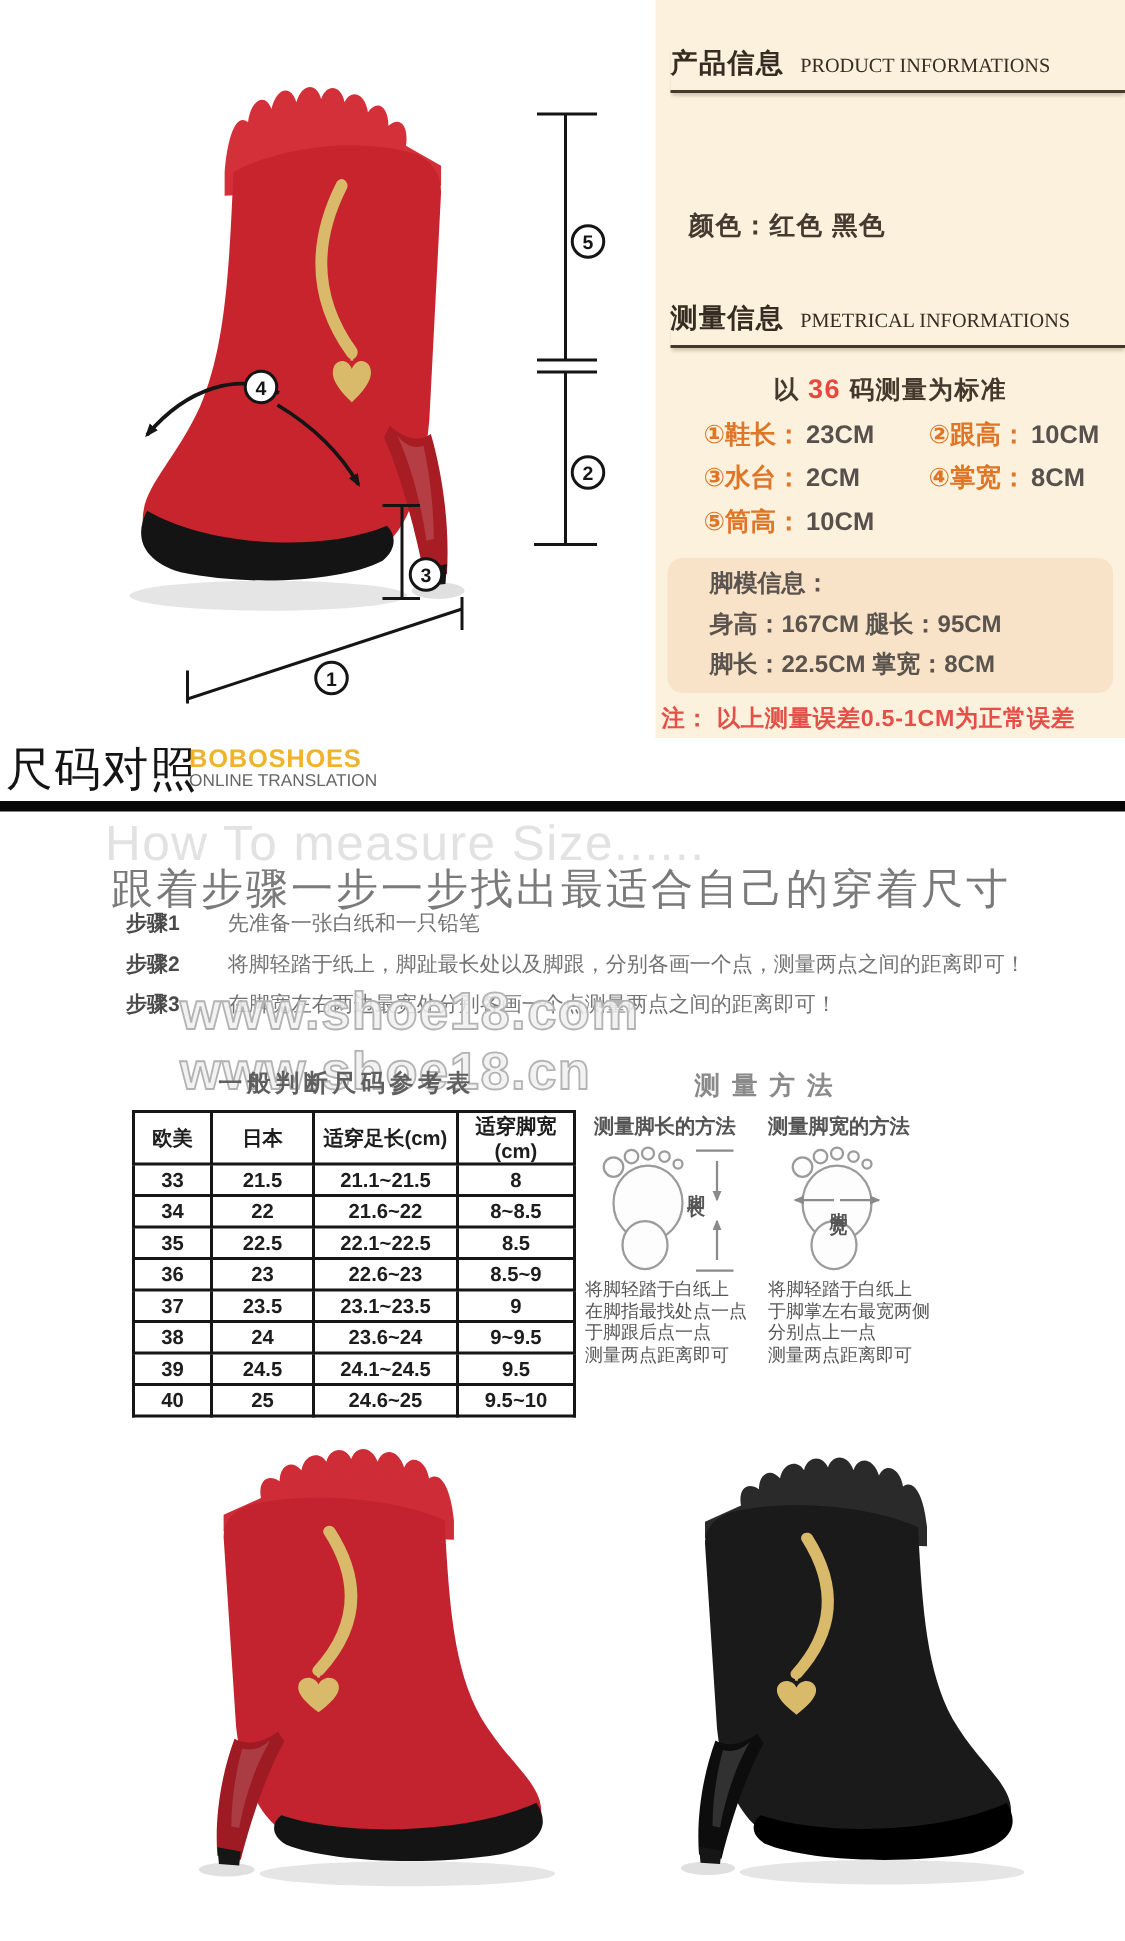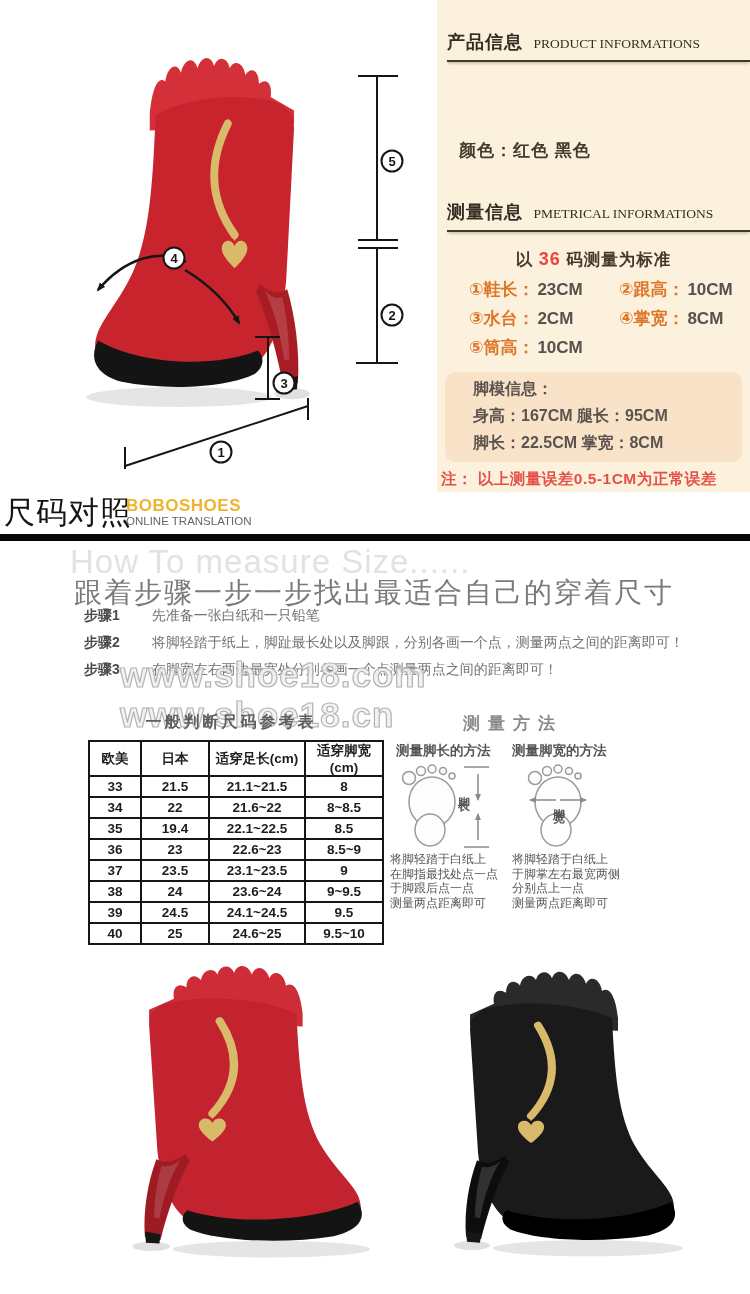--- a/index.html
+++ b/index.html
@@ -236,21 +236,21 @@
           <td>8</td>
         </tr>
         <tr>
           <td>34</td>
           <td>22</td>
           <td>21.6~22</td>
           <td>8~8.5</td>
         </tr>
         <tr>
           <td>35</td>
-          <td>19.4</td>
+          <td>22.5</td>
           <td>22.1~22.5</td>
           <td>8.5</td>
         </tr>
         <tr>
           <td>36</td>
           <td>23</td>
           <td>22.6~23</td>
           <td>8.5~9</td>
         </tr>
         <tr>

